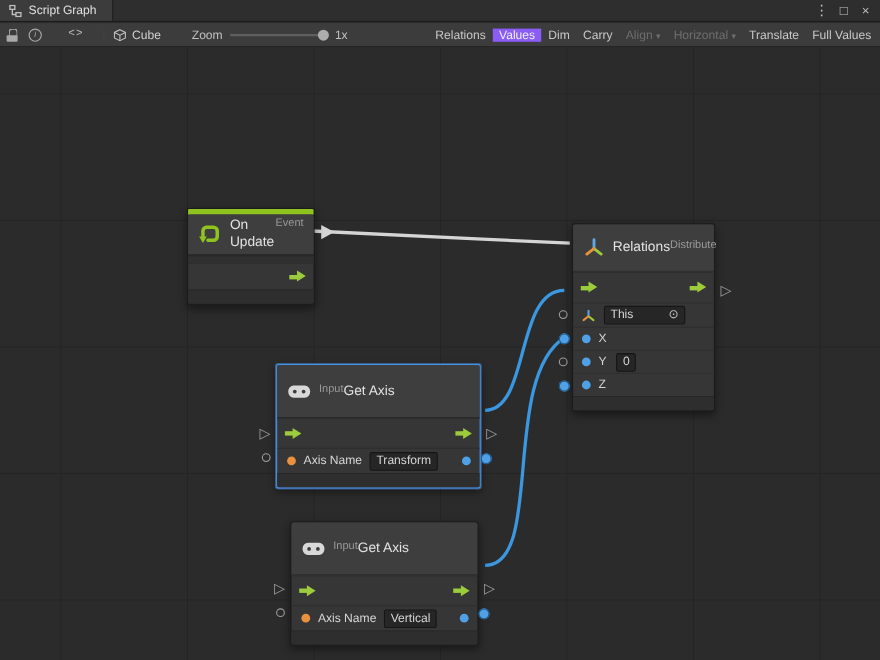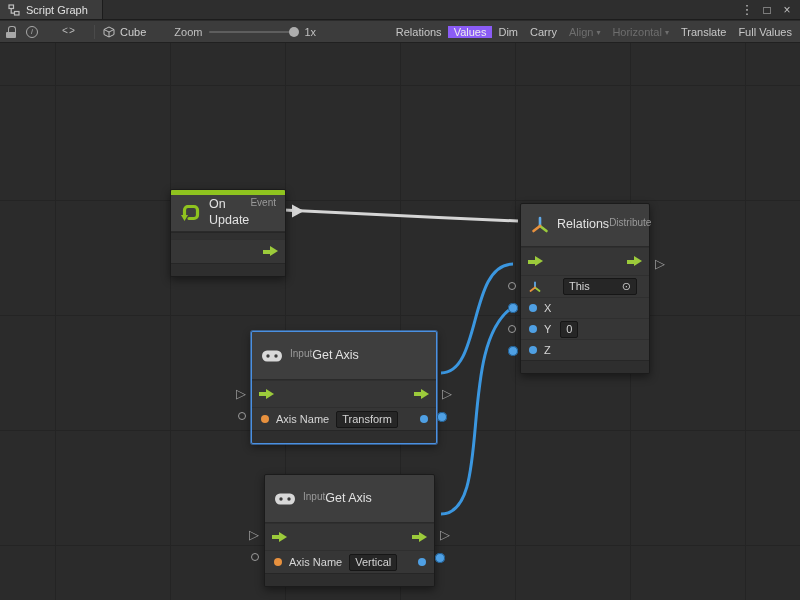--- a/index.html
+++ b/index.html
@@ -84,21 +84,21 @@
   #node-on-update { left:170px; top:146px; width:116px; }
   #node-on-update .accent { height:5px; background:#8FC31F; border-radius:1px 1px 0 0; }
   #node-on-update .node-header { height:37px; }
   #node-on-update .gapstrip { height:7px; background:#303030; border-top:1px solid #262626; }
   #node-on-update .row-control { height:24px; }
 
   
   #node-transform { left:520px; top:160px; width:130px; }
   #node-transform .node-header { height:43px; }
   #node-transform .row-control { height:28px; }
-  #node-transform .row-this { height:22px; padding:0 8px; gap:22px; }
+  #node-transform .row-this { height:22px; padding:0 8px; gap:8px; }
   #node-transform .row-val { height:21px; padding:0 8px; gap:7px; }
   #node-transform .row-val .lbl { color:#D6D6D6; }
   #node-transform .row-val .field { margin-left:2px; }
 
   
   .getaxis .node-header { height:48px; }
   .getaxis .row-control { height:27px; }
   .getaxis .row-val { height:23px; padding:0 9px; gap:7px; }
   .getaxis .row-val .lbl { color:#D6D6D6; }
   .getaxis .row-val .vdot.blue { position:absolute; right:8px; }

